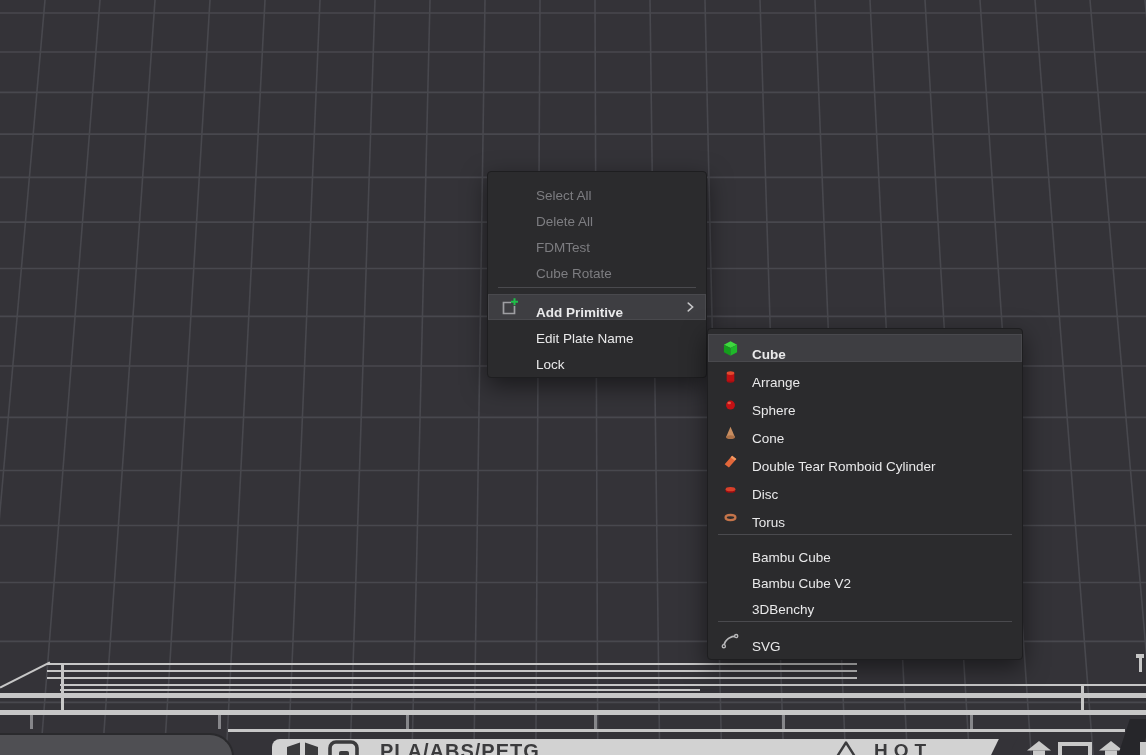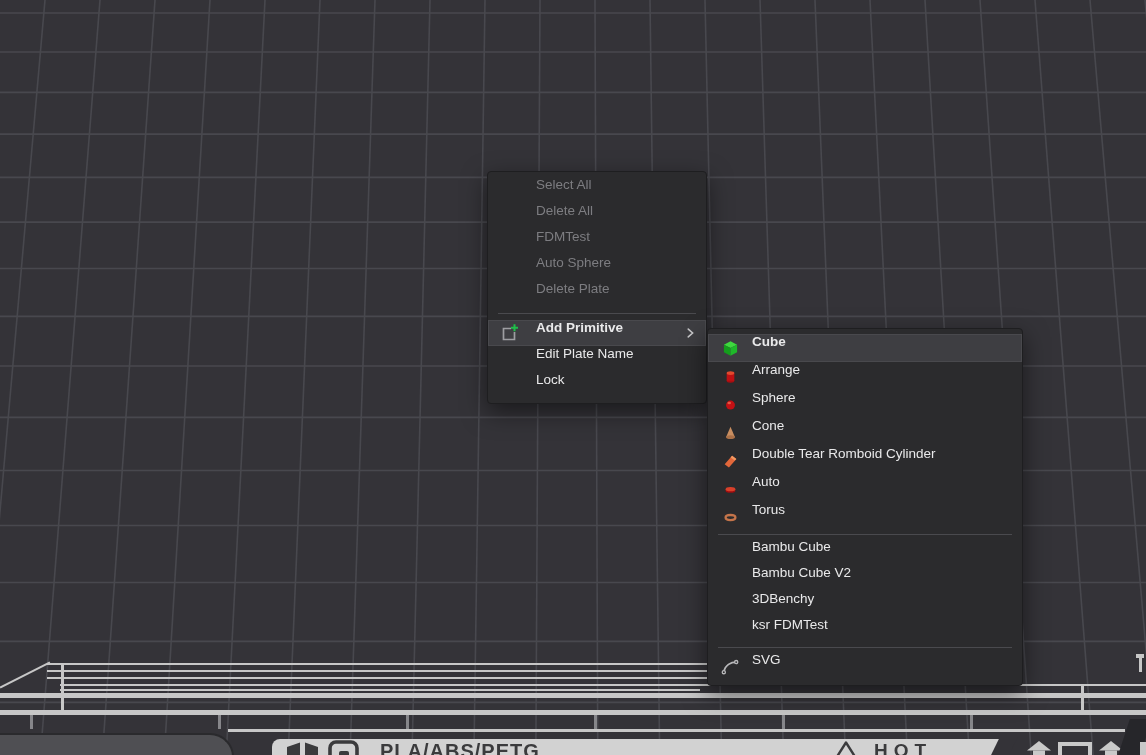--- a/index.html
+++ b/index.html
@@ -45,21 +45,21 @@
   }
   .corner-sliver{position:absolute;left:1140px;top:742px;width:6px;height:13px;background:#c9c9c9;z-index:3;}
   
   .menu-panel{
     position:absolute;background:#2b2b2d;border:1px solid #1e1e20;border-radius:4px;
     box-shadow:0 8px 24px rgba(0,0,0,0.5);padding:5px 0;
     font-size:13.5px;color:#e9e9ea;
   }
   .main-menu{left:487px;top:171px;width:218px;z-index:10;}
   .sub-menu{left:707px;top:315px;width:314px;z-index:11;margin-top:13px;}
-  .menu-item{position:relative;display:flex;align-items:flex-start;height:26px;box-sizing:border-box;}
+  .menu-item{position:relative;display:flex;align-items:flex-end;height:26px;box-sizing:border-box;}
   .main-menu .menu-item{padding:0 14px 0 48px;}
   .sub-menu  .menu-item{padding:0 14px 0 44px;height:26px;}
   .sub-menu  .menu-item.has-icon{height:28px;}
   .menu-item.disabled{color:#7d7d81;}
   .menu-item.highlighted{background:#3e3e42;box-shadow:inset 0 0 0 1px rgba(255,255,255,0.06);font-weight:bold;}
   .mi-icon{
     position:absolute;left:10px;top:0;bottom:0;width:22px;
     display:flex;align-items:center;justify-content:center;
   }
   .sub-menu .mi-icon{left:11px;}
@@ -182,24 +182,21 @@
     <div class="menu-item disabled">
       <span class="mi-label">Select All</span>
     </div>
     <div class="menu-item disabled">
       <span class="mi-label">Delete All</span>
     </div>
     <div class="menu-item disabled">
       <span class="mi-label">FDMTest</span>
     </div>
     <div class="menu-item disabled">
-      <span class="mi-label">Auto Sphere</span>
-    </div>
-    <div class="menu-item disabled">
-      <span class="mi-label">Delete Plate</span>
+      <span class="mi-label">Cube Rotate</span>
     </div>
     <div class="menu-divider"></div>
     <div class="menu-item highlighted has-icon">
       <span class="mi-icon">
         <svg width="20" height="20" viewBox="0 0 20 20">
           <path d="M12,5.5 H4.5 V16.5 H15.5 V9" fill="none" stroke="#9e9ea2" stroke-width="1.7"></path>
           <path d="M15.5,1.2 v7 M12,4.7 h7" stroke="#1fbf49" stroke-width="2" fill="none"></path>
         </svg>
       </span>
       <span class="mi-label">Add Primitive</span>
@@ -264,42 +261,39 @@
       </span>
       <span class="mi-label">Double Tear Romboid Cylinder</span>
     </div>
     <div class="menu-item has-icon">
       <span class="mi-icon">
         <svg width="17" height="17" viewBox="0 0 16 16">
           <ellipse cx="8" cy="10" rx="4.6" ry="2" fill="#a00c0f"></ellipse>
           <ellipse cx="8" cy="8.6" rx="4.6" ry="2" fill="#d8402a"></ellipse>
         </svg>
       </span>
-      <span class="mi-label">Auto</span>
+      <span class="mi-label">Disc</span>
     </div>
     <div class="menu-item has-icon">
       <span class="mi-icon">
         <svg width="17" height="17" viewBox="0 0 16 16">
           <ellipse cx="8" cy="9" rx="4.6" ry="2.4" fill="none" stroke="#c4744a" stroke-width="2.2"></ellipse>
         </svg>
       </span>
       <span class="mi-label">Torus</span>
     </div>
     <div class="menu-divider"></div>
     <div class="menu-item">
       <span class="mi-label">Bambu Cube</span>
     </div>
     <div class="menu-item">
       <span class="mi-label">Bambu Cube V2</span>
     </div>
     <div class="menu-item">
       <span class="mi-label">3DBenchy</span>
-    </div>
-    <div class="menu-item">
-      <span class="mi-label">ksr FDMTest</span>
     </div>
     <div class="menu-divider"></div>
     <div class="menu-item has-icon">
       <span class="mi-icon">
         <svg width="18" height="18" viewBox="0 0 16 16">
           <path d="M2.5,13.5 C3.5,7 9,4.5 13.5,4.5" fill="none" stroke="#b8b8ba" stroke-width="1.6"></path>
           <circle cx="2.5" cy="13.5" r="1.4" fill="#2b2b2d" stroke="#b8b8ba" stroke-width="1.2"></circle>
           <circle cx="13.5" cy="4.5" r="1.4" fill="#2b2b2d" stroke="#b8b8ba" stroke-width="1.2"></circle>
         </svg>
       </span>

